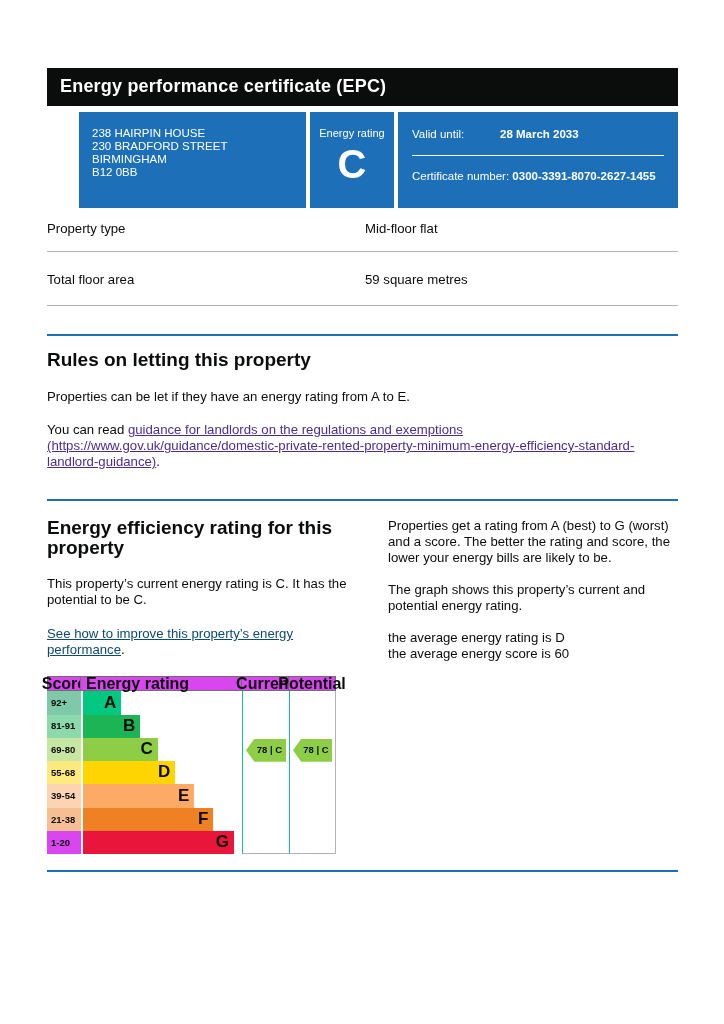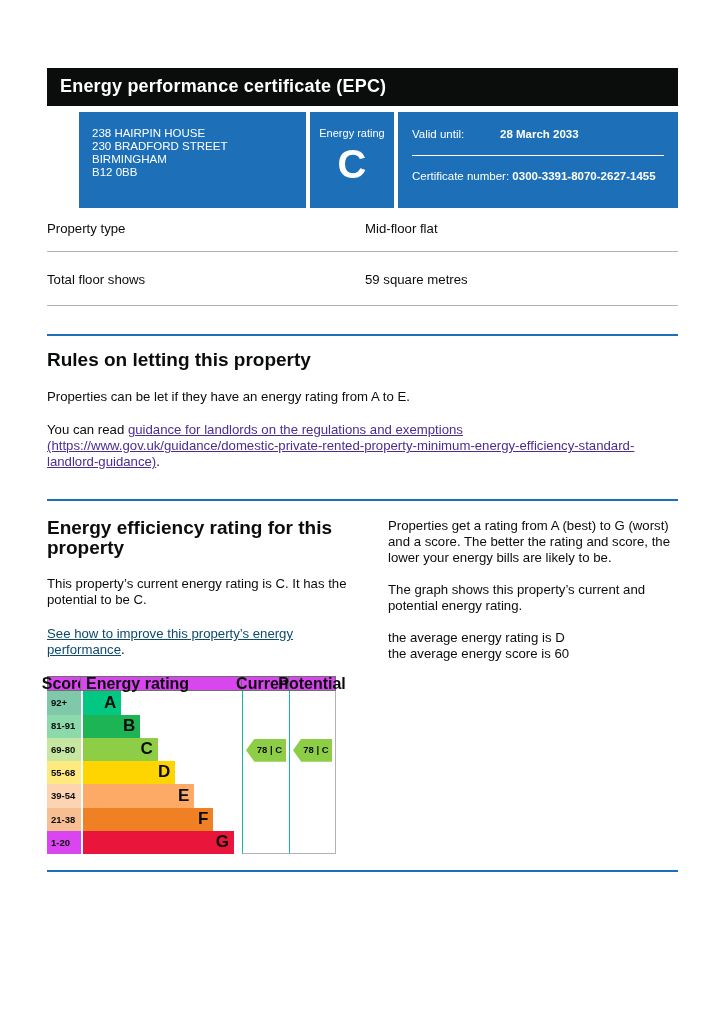--- a/index.html
+++ b/index.html
@@ -121,21 +121,21 @@
         <strong>0300-3391-8070-2627-1455</strong>
       </div>
     </div>
   </div>
 
   <div class="kv r1">
     <div class="k">Property type</div>
     <div class="v">Mid-floor flat</div>
   </div>
   <div class="kv r2">
-    <div class="k">Total floor shows</div>
+    <div class="k">Total floor area</div>
     <div class="v">59 square metres</div>
   </div>
 
   <hr class="blue-rule rule-1">
 
   <div class="rules">
     <h2>Rules on letting this property</h2>
     <p>Properties can be let if they have an energy rating from A to E.</p>
     <p class="p2"><span>You can read </span><a href="#" class="purple">guidance for landlords on the regulations and exemptions (https://www.gov.uk/guidance/domestic-private-rented-property-minimum-energy-efficiency-standard-landlord-guidance)</a><span>.</span></p>
   </div>

